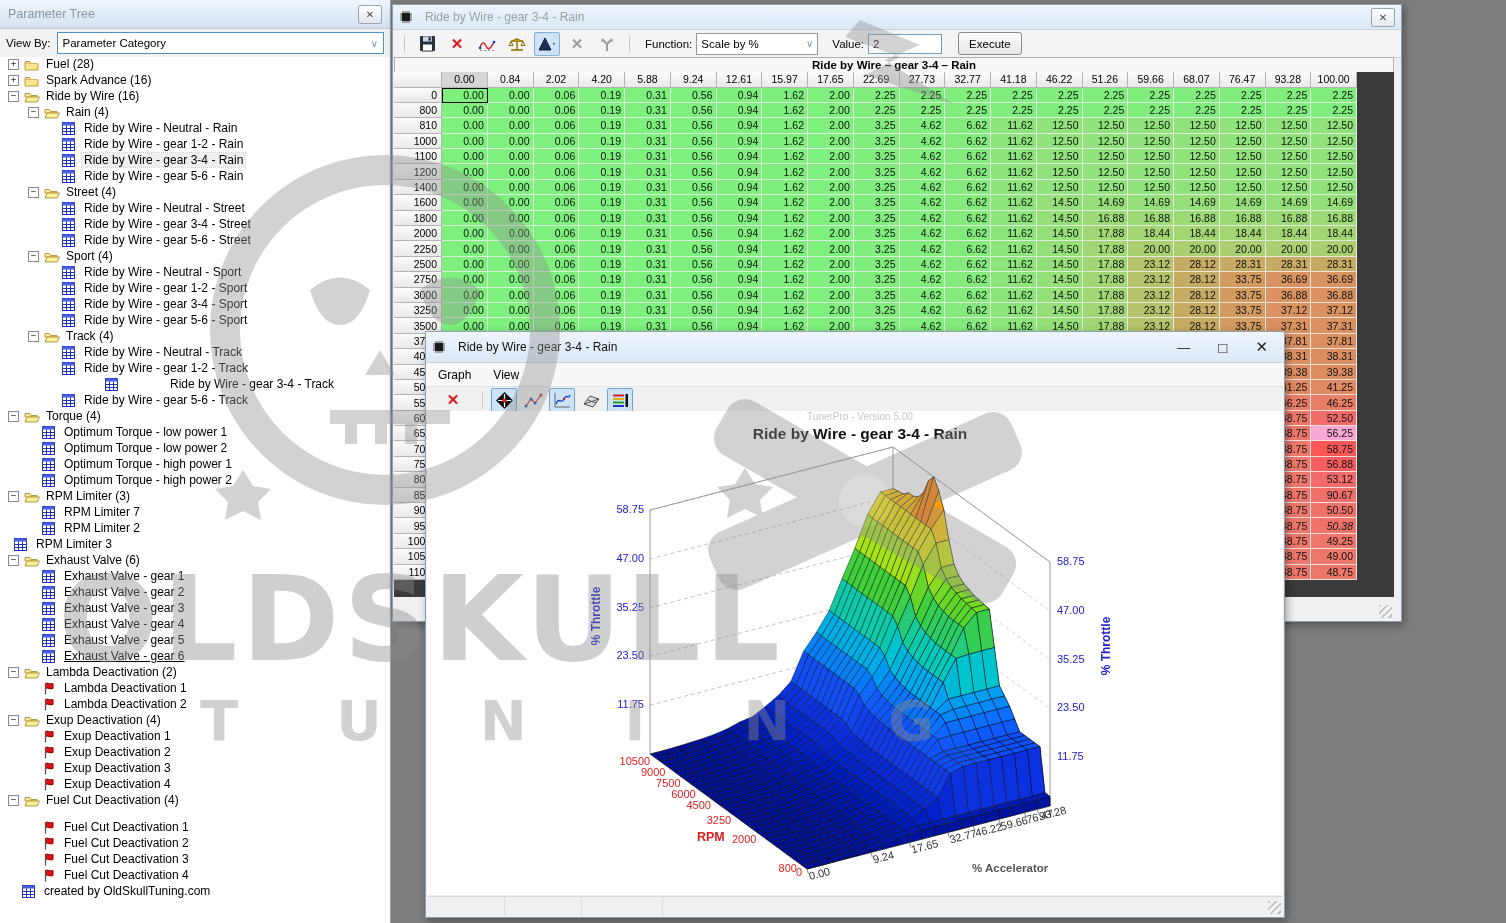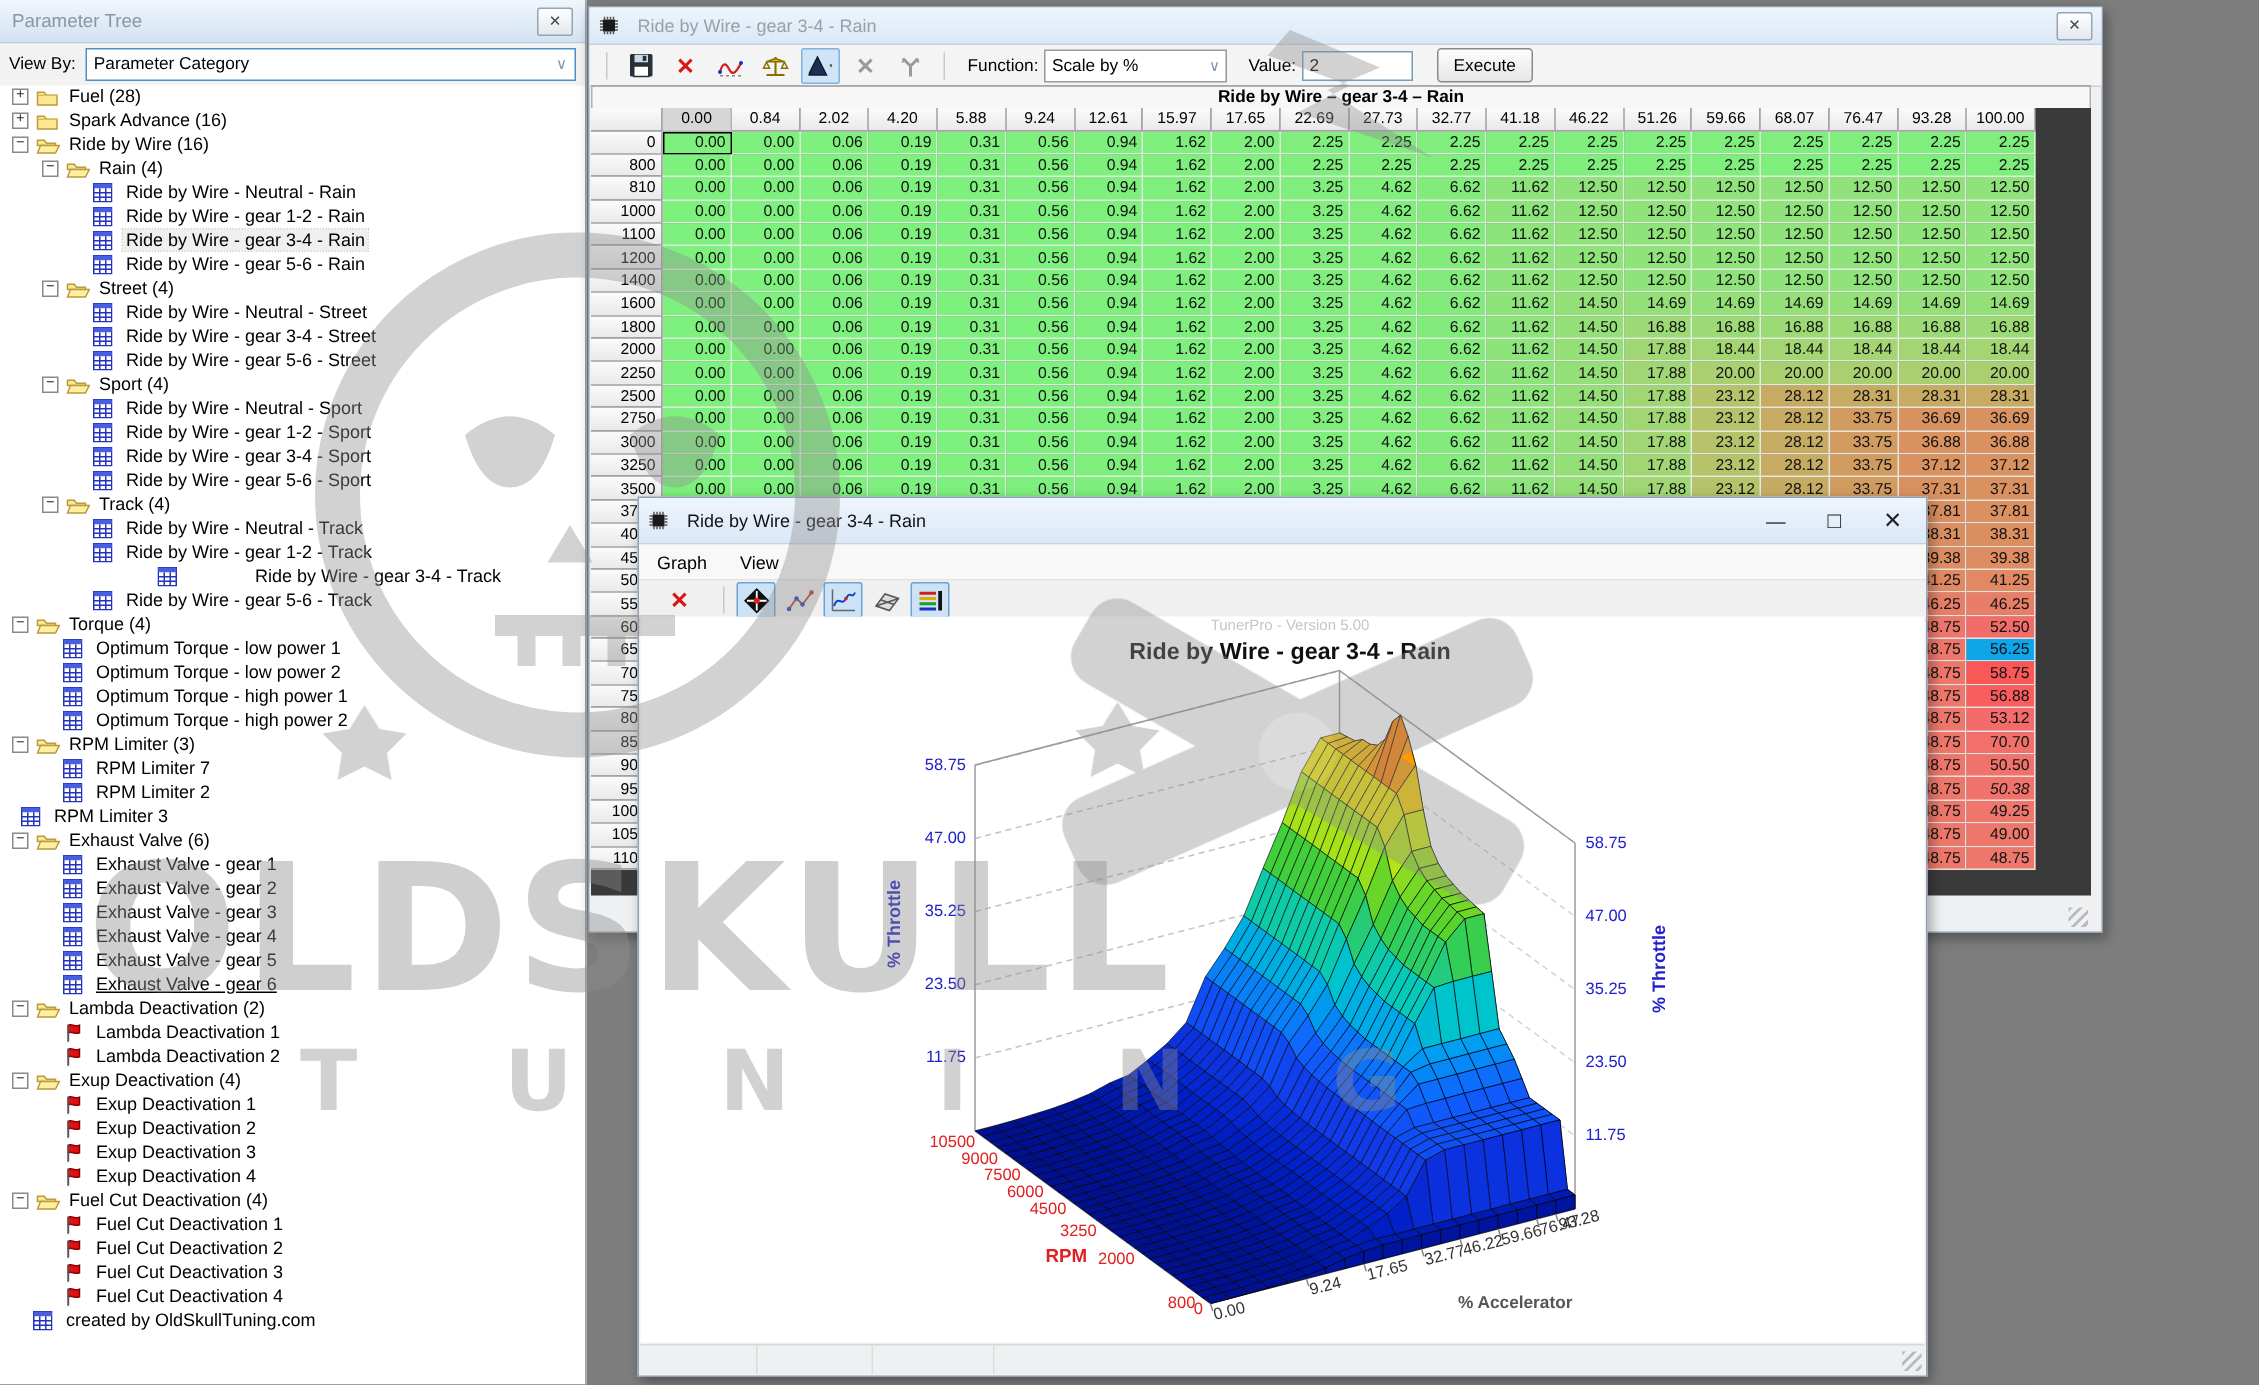--- a/index.html
+++ b/index.html
@@ -582,21 +582,21 @@
       <div class="titem" style="padding-left: 8px;">
         <span class="expbox">−</span>
         <span class="ticon">
           <svg width="16" height="13">
             <path d="M1 3.5 h4.5 l1.5 2 H13 V7 H1Z" fill="#ffe690" stroke="#b89b3e"></path>
             <path d="M3 7 H15.5 L13 12 H1Z" fill="#ffef9f" stroke="#b89b3e"></path>
           </svg>
         </span>
         <span class="tlabel">Fuel Cut Deactivation (4)</span>
       </div>
-      <div class="titem" style="padding-left: 28px;">
+      <div class="titem" style="padding-left: 28px; margin-top: 11px;">
         <span style="width:14px;flex:none"></span>
         <span class="ticon">
           <svg width="13" height="13">
             <path d="M3.5 1.5 C6 0 7.5 3 11 1.5 L11 6.5 C7.5 8 6 5 3.5 6.5Z" fill="#e01010" stroke="#8a0000"></path>
             <path d="M3.5 1.5 V12.5" stroke="#555" stroke-width="1.3"></path>
           </svg>
         </span>
         <span class="tlabel">Fuel Cut Deactivation 1</span>
       </div>
       <div class="titem" style="padding-left: 28px;">
@@ -1254,21 +1254,21 @@
           <span class="tc" style="background: rgb(184, 184, 184);"></span>
           <span class="tc" style="background: rgb(184, 184, 184);"></span>
           <span class="tc" style="background: rgb(184, 184, 184);"></span>
           <span class="tc" style="background: rgb(184, 184, 184);"></span>
           <span class="tc" style="background: rgb(184, 184, 184);"></span>
           <span class="tc" style="background: rgb(184, 184, 184);"></span>
           <span class="tc" style="background: rgb(184, 184, 184);"></span>
           <span class="tc" style="background: rgb(184, 184, 184);"></span>
           <span class="tc" style="background: rgb(184, 184, 184);"></span>
           <span class="tc" style="background: rgb(237, 119, 106);">48.75</span>
-          <span class="tc" style="background: #0ea5e9;">56.25</span>
+          <span class="tc" style="background: #f9a8d4;">56.25</span>
         </div>
         <div class="trow">
           <span class="rh">7000</span>
           <span class="tc" style="background: rgb(184, 184, 184);"></span>
           <span class="tc" style="background: rgb(184, 184, 184);"></span>
           <span class="tc" style="background: rgb(184, 184, 184);"></span>
           <span class="tc" style="background: rgb(184, 184, 184);"></span>
           <span class="tc" style="background: rgb(184, 184, 184);"></span>
           <span class="tc" style="background: rgb(184, 184, 184);"></span>
           <span class="tc" style="background: rgb(184, 184, 184);"></span>
@@ -1346,21 +1346,21 @@
           <span class="tc" style="background: rgb(184, 184, 184);"></span>
           <span class="tc" style="background: rgb(184, 184, 184);"></span>
           <span class="tc" style="background: rgb(184, 184, 184);"></span>
           <span class="tc" style="background: rgb(184, 184, 184);"></span>
           <span class="tc" style="background: rgb(184, 184, 184);"></span>
           <span class="tc" style="background: rgb(184, 184, 184);"></span>
           <span class="tc" style="background: rgb(184, 184, 184);"></span>
           <span class="tc" style="background: rgb(184, 184, 184);"></span>
           <span class="tc" style="background: rgb(184, 184, 184);"></span>
           <span class="tc" style="background: rgb(237, 119, 106);">48.75</span>
-          <span class="tc" style="background: rgb(241, 112, 107);">70.70</span>
+          <span class="tc" style="background: rgb(241, 112, 107);">90.67</span>
         </div>
         <div class="trow">
           <span class="rh">9000</span>
           <span class="tc" style="background: rgb(184, 184, 184);"></span>
           <span class="tc" style="background: rgb(184, 184, 184);"></span>
           <span class="tc" style="background: rgb(184, 184, 184);"></span>
           <span class="tc" style="background: rgb(184, 184, 184);"></span>
           <span class="tc" style="background: rgb(184, 184, 184);"></span>
           <span class="tc" style="background: rgb(184, 184, 184);"></span>
           <span class="tc" style="background: rgb(184, 184, 184);"></span>

